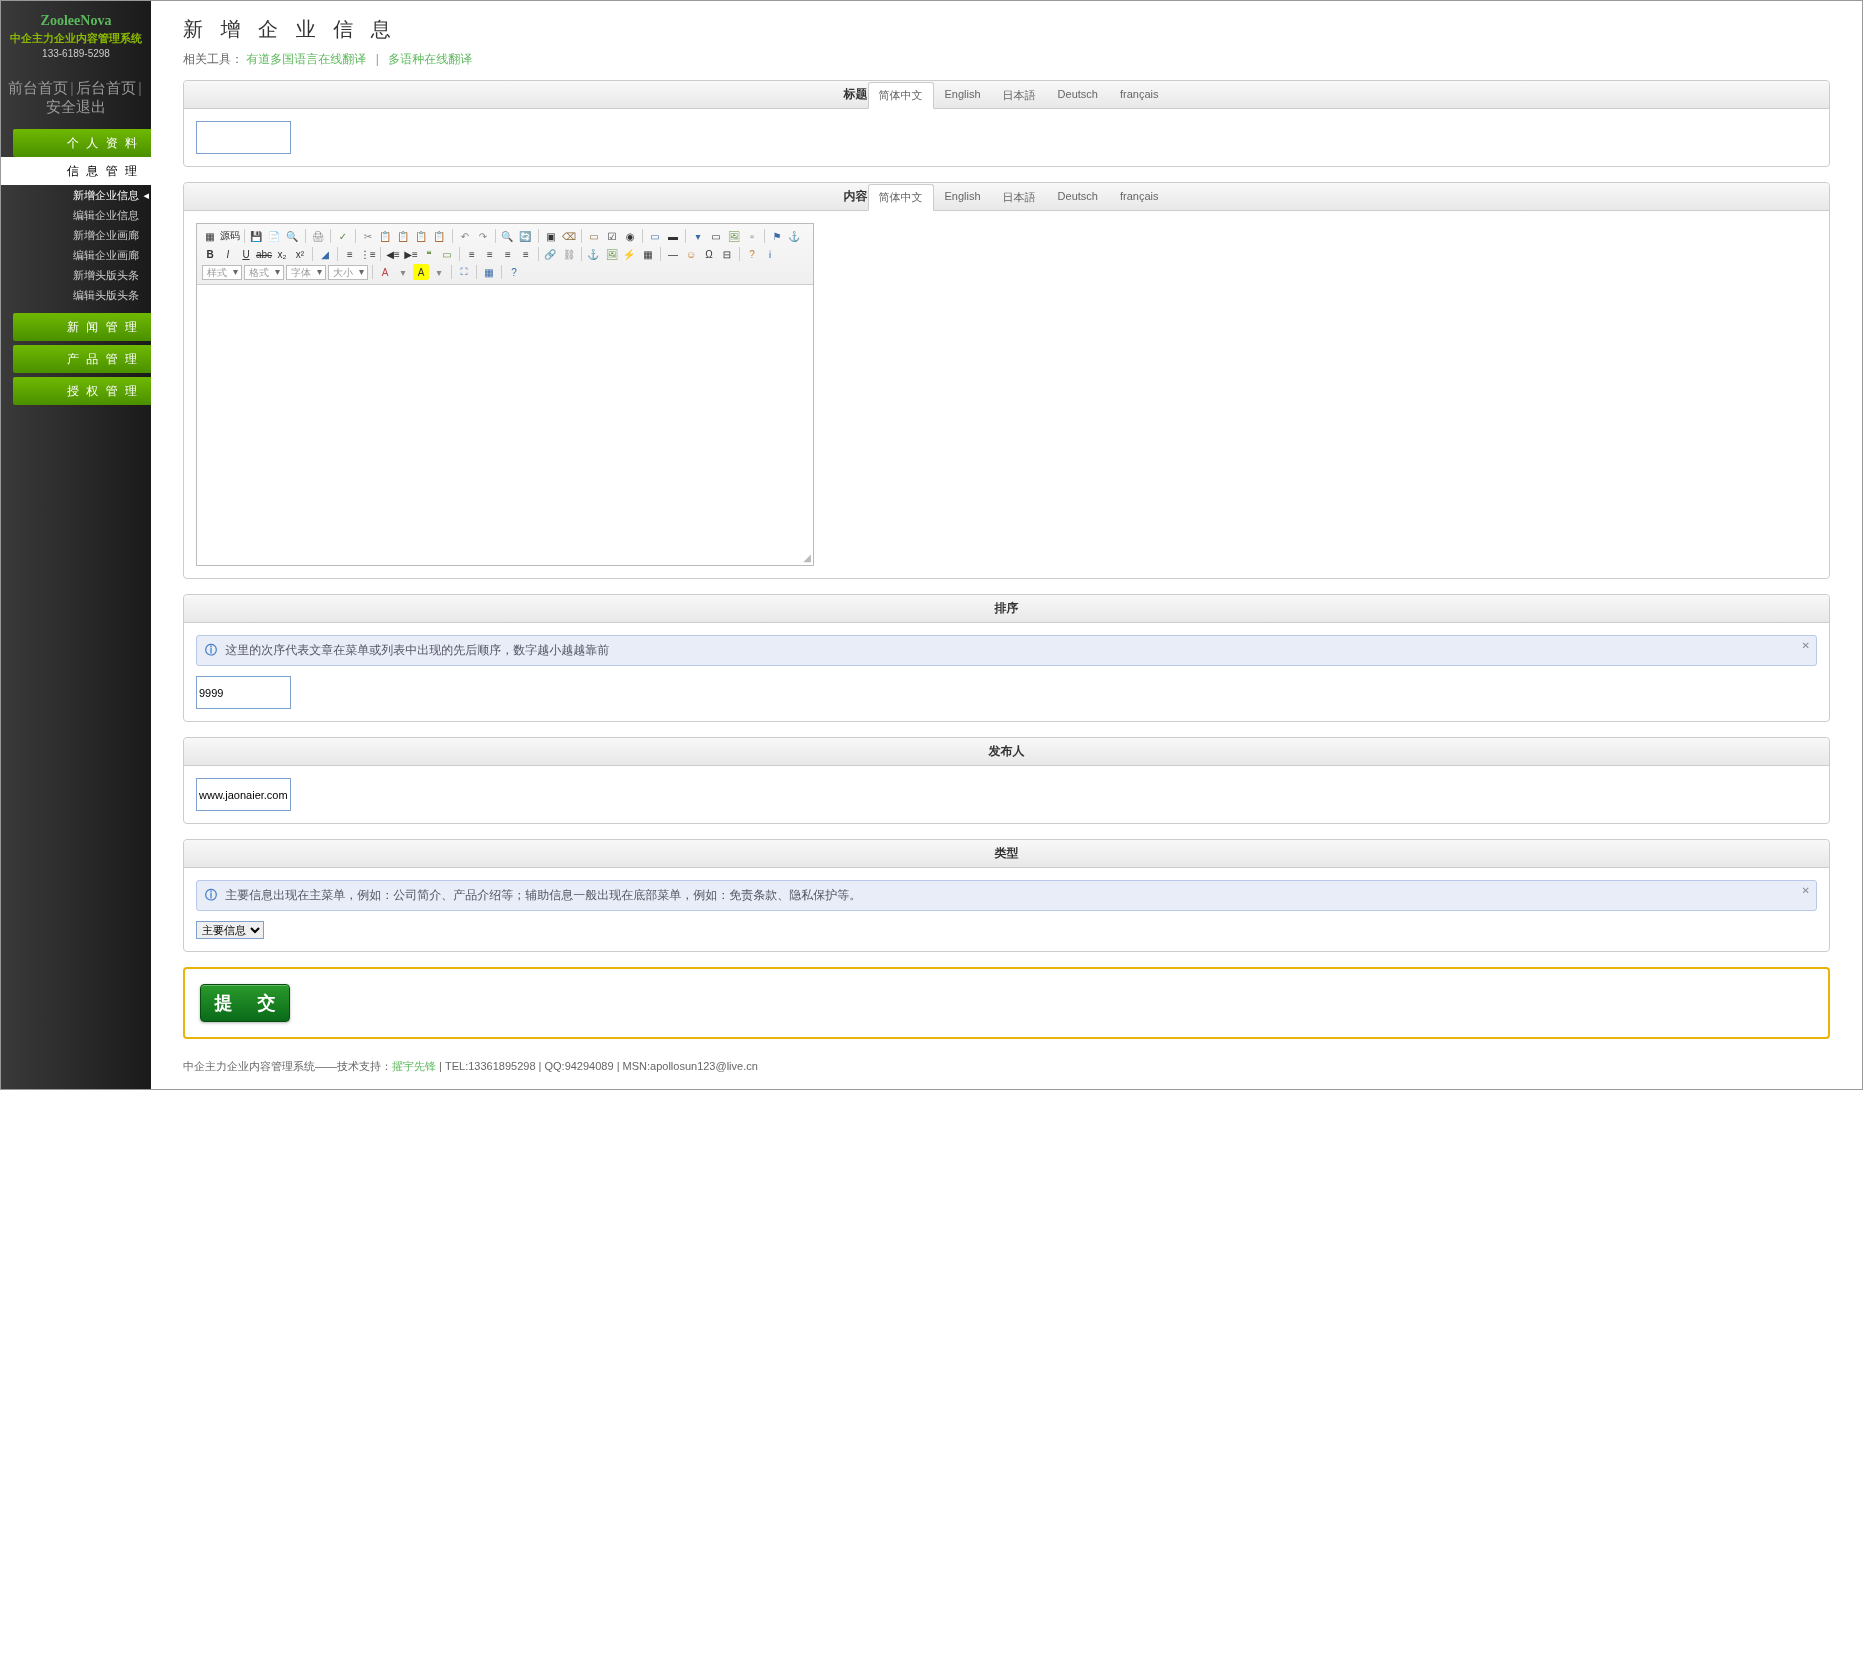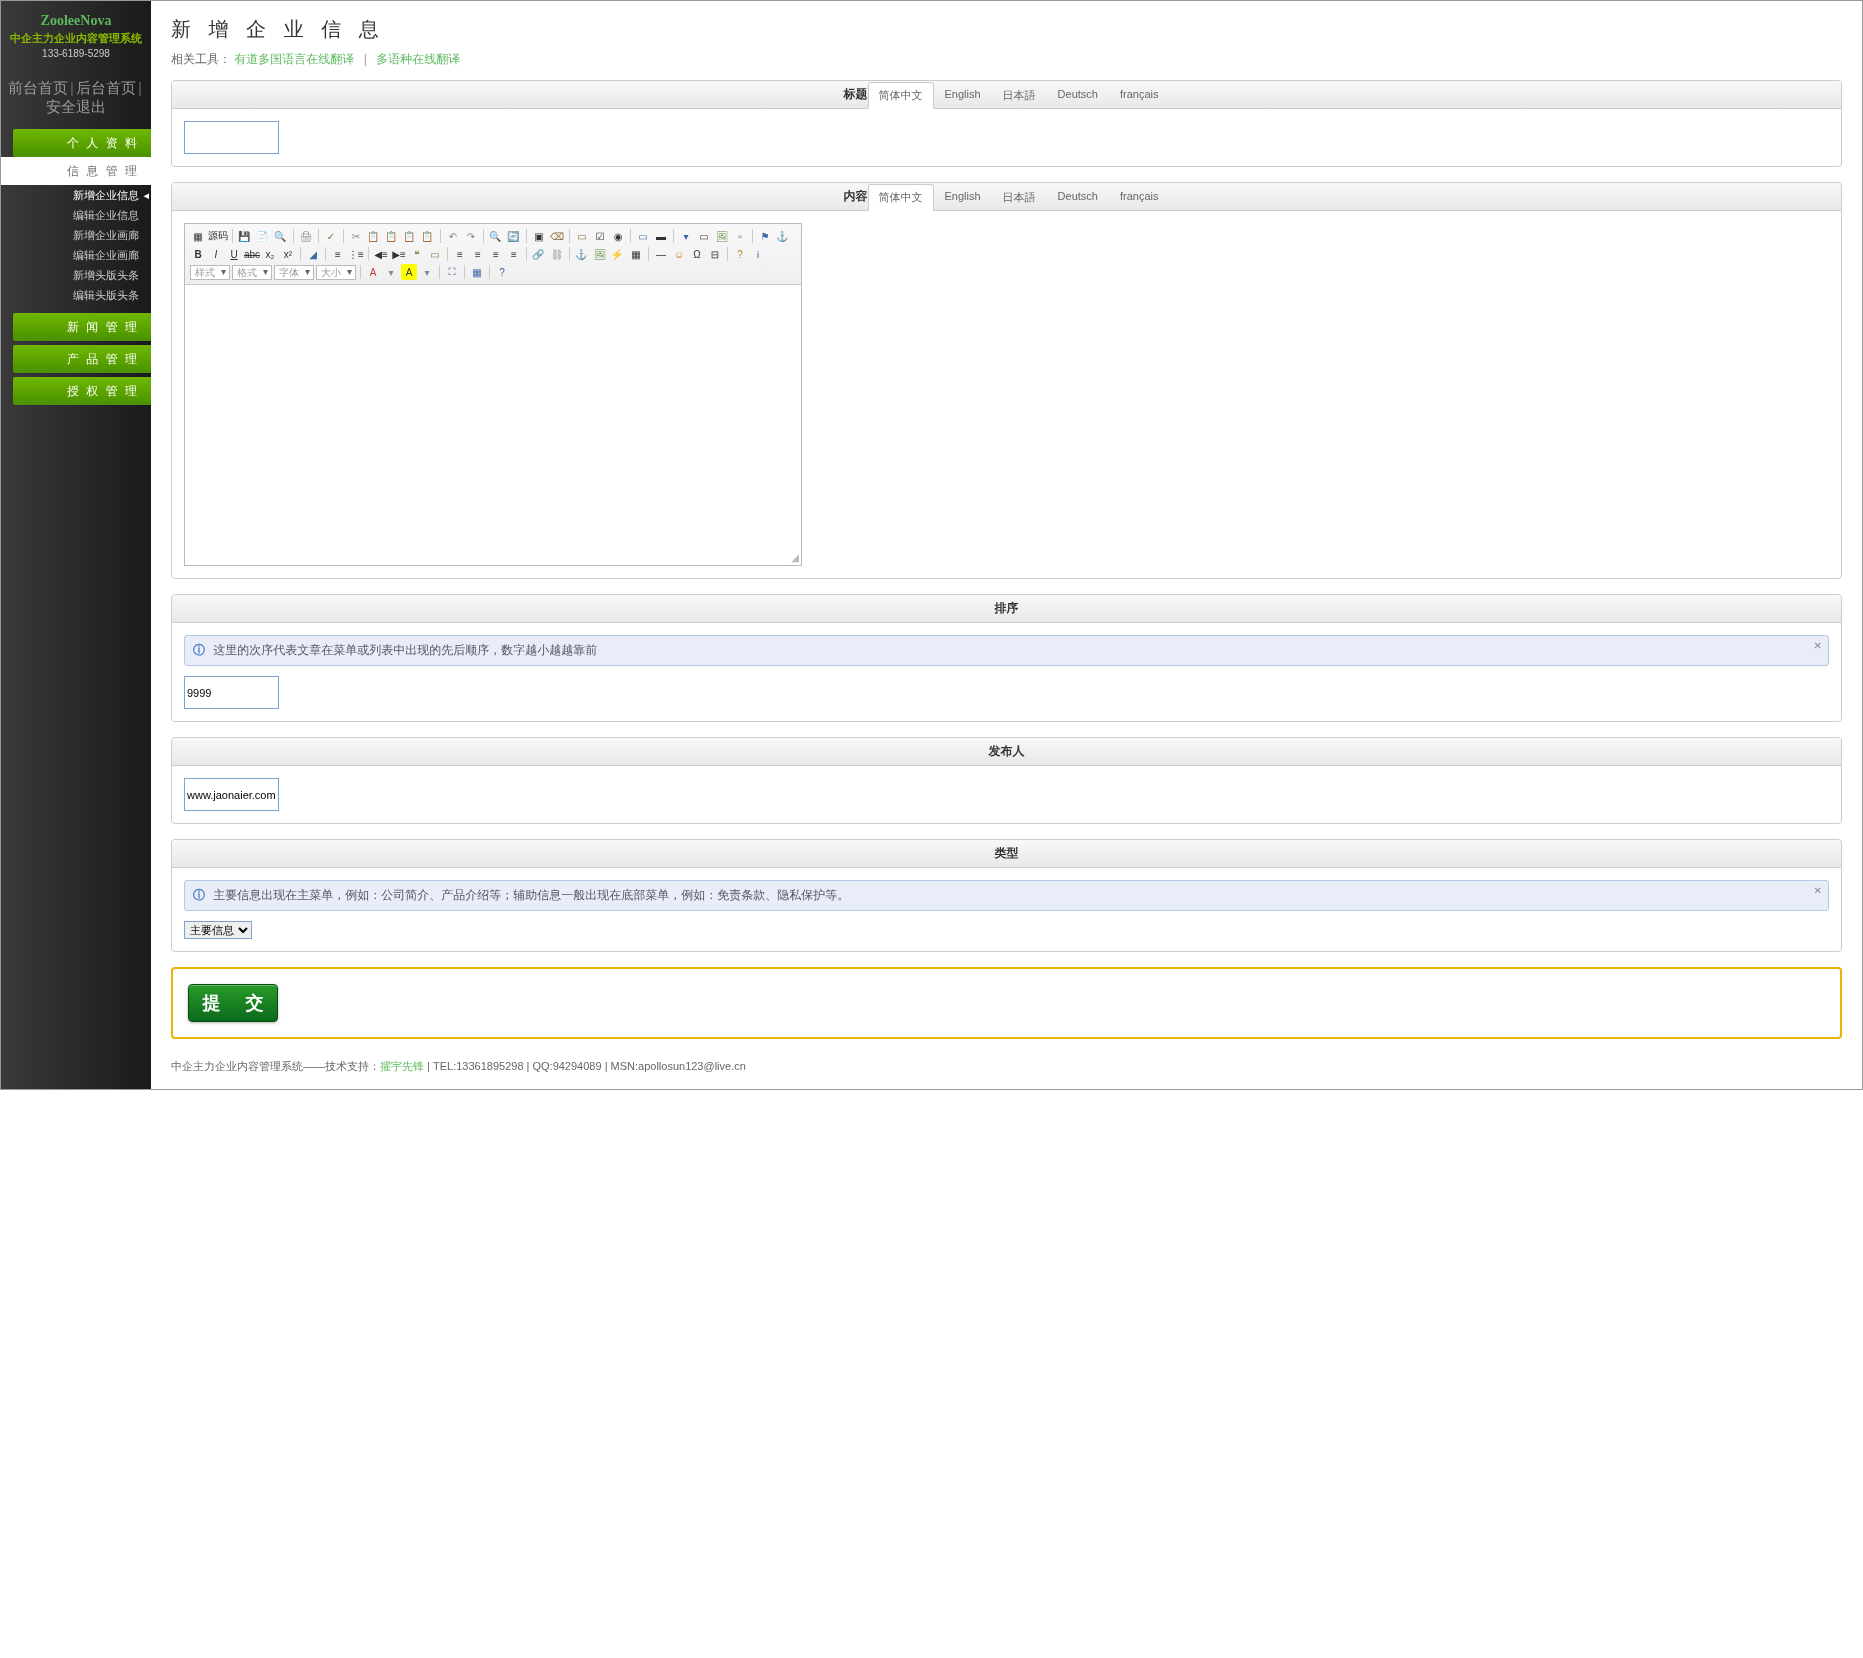--- a/index.html
+++ b/index.html
@@ -9,25 +9,25 @@
 .logo-area{text-align:center;padding:12px 5px}
 .logo1{color:#5cb85c;font-family:cursive;font-weight:bold;font-size:14px}
 .logo2{color:#8ab800;font-size:11px;font-weight:bold;margin-top:2px}
 .logo3{color:#ccc;font-size:10px;margin-top:2px}
 .toplinks{text-align:center;padding:8px 0;color:#999;font-size:15px}
 .toplinks span{cursor:pointer}
 .toplinks .sep{color:#666;margin:0 2px}
 .nav-section{margin-top:4px}
 .nav-item{height:28px;line-height:28px;text-align:right;padding-right:12px;font-size:12px;cursor:pointer;letter-spacing:2px}
 .nav-green{background:linear-gradient(to bottom,#6fb800,#4a9000);color:#fff;margin-left:12px;border-radius:2px 0 0 2px}
-.nav-white{background:#fff;color:#737373;}
+.nav-white{background:#fff;color:#000000;}
 .nav-sub{color:#ccc;font-size:11px;height:20px;line-height:20px;text-align:right;padding-right:12px;cursor:pointer}
 .nav-sub.active{color:#fff;position:relative}
 .nav-sub.active::after{content:"◂";position:absolute;right:2px}
-.main{flex:1;padding:15px 20px;background:#fff}
+.main{flex:1;padding:15px 32px;background:#fff}
 .page-title{font-size:20px;letter-spacing:6px;color:#333;margin-bottom:8px}
 .tools-row{color:#666;margin-bottom:12px}
 .tools-row a{color:#5cb85c;text-decoration:none}
 .tools-row .sep{color:#999;margin:0 6px}
 .panel{border:1px solid #ccc;border-radius:4px;margin-bottom:15px;background:#fff}
 .panel-header{background:linear-gradient(to bottom,#f8f8f8,#e8e8e8);border-bottom:1px solid #ccc;padding:0 10px;height:28px;display:flex;align-items:center;justify-content:center;border-radius:4px 4px 0 0}
 .panel-title{font-weight:bold;color:#333}
 .lang-tabs{display:flex;gap:0;font-size:11px}
 .lang-tab{padding:5px 10px;cursor:pointer;color:#666;border:1px solid transparent;border-bottom:none}
 .lang-tab.active{background:#fff;border:1px solid #ccc;border-bottom:1px solid #fff;margin-bottom:-1px;border-radius:3px 3px 0 0}

